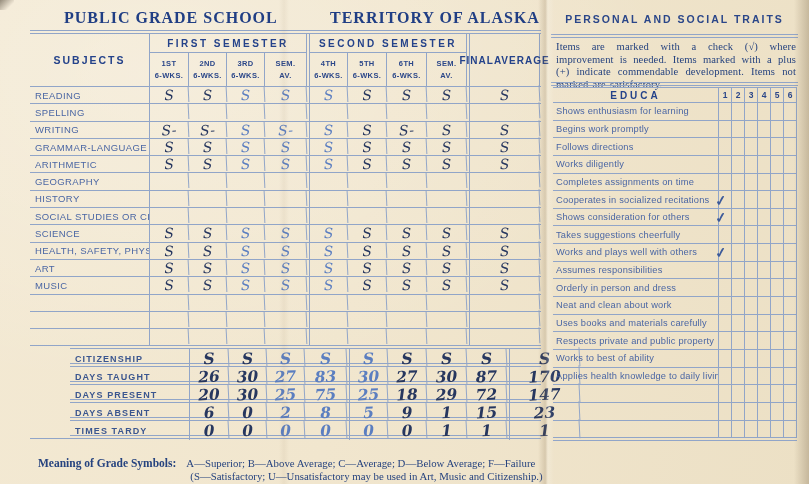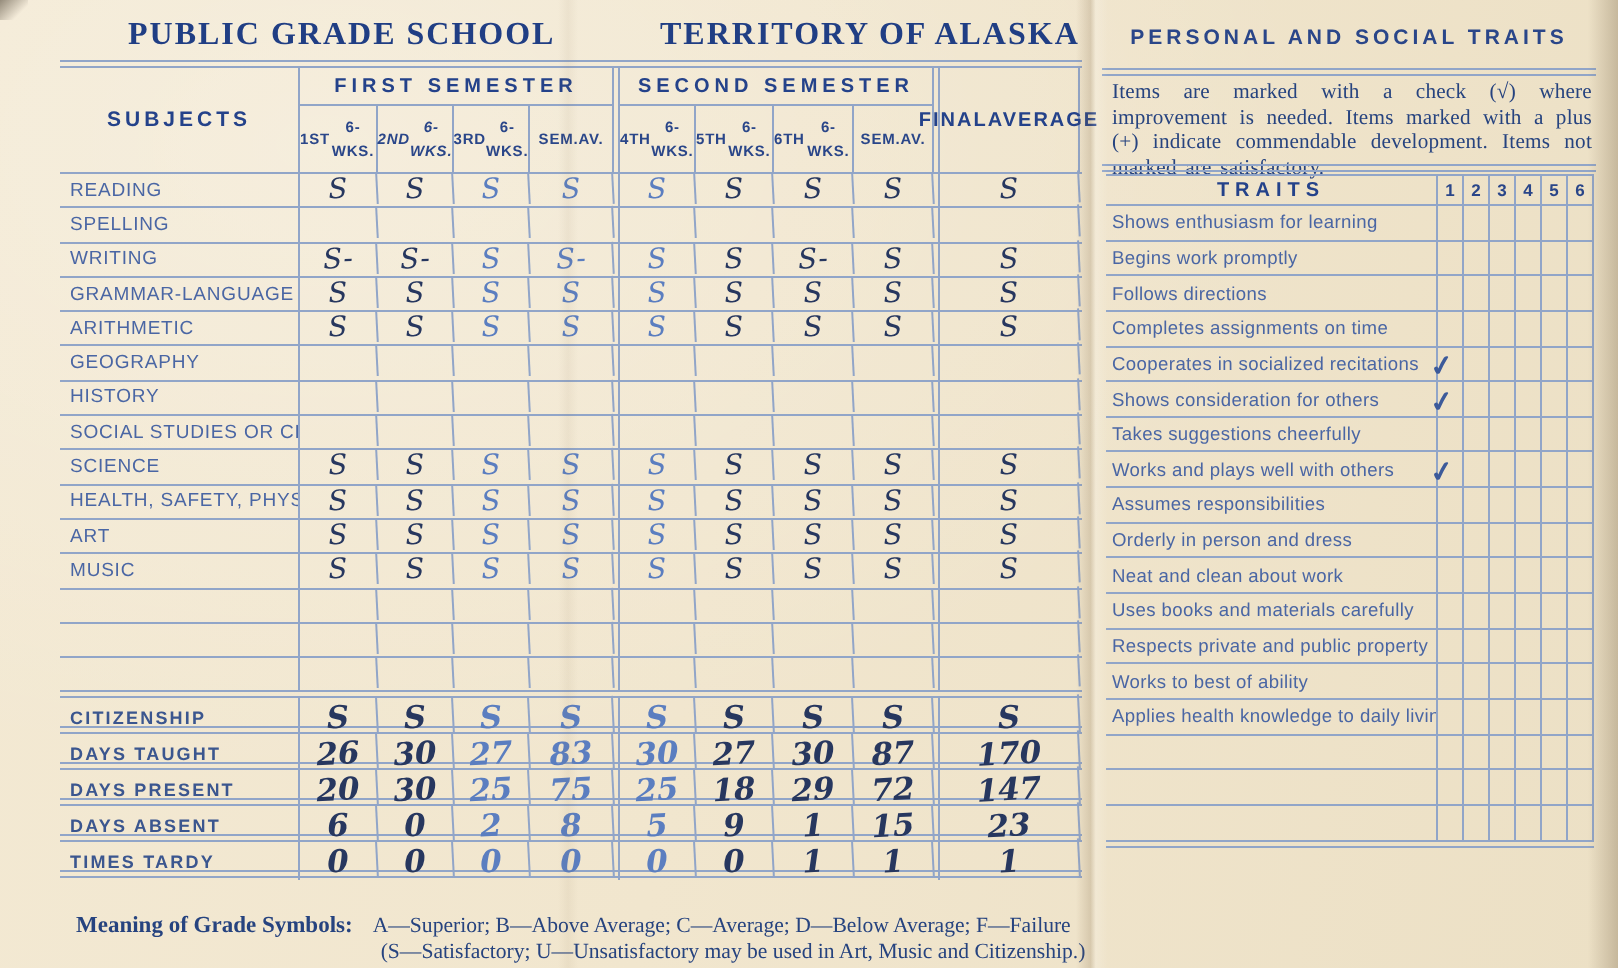--- a/index.html
+++ b/index.html
@@ -55,26 +55,26 @@
     grid-template-rows:19px 33px;}
   .hcell{display:flex;align-items:center;justify-content:center;text-align:center;}
   .bR{border-right:1px solid var(--grid-blue);}
   .bB{border-bottom:1px solid var(--grid-blue);}
   #subjects-head{grid-column:1;grid-row:1/3;font-size:10.5px;font-weight:bold;letter-spacing:2px;}
   #sem1-head{grid-column:2/6;grid-row:1;font-size:10px;font-weight:bold;letter-spacing:2.5px;}
   #sem2-head{grid-column:7/11;grid-row:1;font-size:10px;font-weight:bold;letter-spacing:2.5px;text-align:right;}
   #final-head{grid-column:12;grid-row:1/3;font-size:10px;font-weight:bold;letter-spacing:1px;flex-direction:row;line-height:1.5;}
   .vsp{border-right:1px solid var(--grid-blue);}
   #g-header .vsp{grid-row:1/3;}
-  .phead{grid-row:2;font-size:7.5px;font-weight:bold;letter-spacing:0.4px;line-height:1.5;color:#2a4689;}
-  .pc0{grid-column:2;} .pc1{grid-column:3;font-style:italic;} .pc2{grid-column:4;} .pc3{grid-column:5;}
+  .phead{grid-row:2;flex-direction:column;font-size:7.5px;font-weight:bold;letter-spacing:0.4px;line-height:1.5;color:#2a4689;}
+  .pc0{grid-column:2;} .pc1{grid-column:3;} .pc2{grid-column:4;} .pc3{grid-column:5;}
   .pc4{grid-column:7;} .pc5{grid-column:8;} .pc6{grid-column:9;} .pc7{grid-column:10;}
 
   .g-row{height:17.3px;border-bottom:1px solid var(--grid-blue);}
-  .g-row.summary{height:16px;}
+  .g-row.summary{height:16px;margin-left:40px;}
   .g-row.sep{margin-top:2px;border-top:1px solid var(--grid-blue);}
   .cell{display:flex;align-items:center;}
   .subj{font-size:9.5px;letter-spacing:0.4px;color:var(--print-light);padding-left:5px;white-space:nowrap;overflow:hidden;}
   .sumlab{font-size:9px;font-weight:bold;letter-spacing:1.1px;color:#3b568f;}
   .mark{justify-content:center;
     font-family:"DejaVu Serif",serif;font-style:italic;
     font-size:14px;color:var(--ink-dark);transform:rotate(-3deg);white-space:nowrap;}
   .mark.light{color:var(--ink-blue);}
   .summary .mark{font-size:15.5px;font-weight:bold;font-style:italic;}
 
@@ -450,21 +450,21 @@
     <div>(S—Satisfactory;  U—Unsatisfactory may be used in Art, Music and Citizenship.)</div>
   </div>
 </div>
 
 <div class="double-rule" id="traits-rule-top"></div>
 <div id="traits-desc">Items are marked with a check (√) where improvement is needed. Items marked with a plus (+) indicate commendable development. Items not marked are satisfactory.</div>
 <div class="double-rule" id="traits-rule-mid"></div>
 
 <div id="traits-table">
   <div class="t-grid" id="t-header">
-    <div class="cell bR" id="traits-col-head">TRAITS</div>
+    <div class="cell bR" id="traits-col-head">EDUCA</div>
   <div class="cell t-num bR">1</div>
       <div class="cell t-num bR">2</div>
       <div class="cell t-num bR">3</div>
       <div class="cell t-num bR">4</div>
       <div class="cell t-num bR">5</div>
       <div class="cell t-num bR">6</div>
     </div>
   <div id="trait-rows">
       <div class="t-grid t-row">
         <div class="cell t-label bR">Shows enthusiasm for learning</div>
@@ -487,20 +487,29 @@
       <div class="t-grid t-row">
         <div class="cell t-label bR">Follows directions</div>
         <div class="cell t-check bR"></div>
         <div class="cell t-check bR"></div>
         <div class="cell t-check bR"></div>
         <div class="cell t-check bR"></div>
         <div class="cell t-check bR"></div>
         <div class="cell t-check bR"></div>
       </div>
       <div class="t-grid t-row">
+        <div class="cell t-label bR">Works diligently</div>
+        <div class="cell t-check bR"></div>
+        <div class="cell t-check bR"></div>
+        <div class="cell t-check bR"></div>
+        <div class="cell t-check bR"></div>
+        <div class="cell t-check bR"></div>
+        <div class="cell t-check bR"></div>
+      </div>
+      <div class="t-grid t-row">
         <div class="cell t-label bR">Completes assignments on time</div>
         <div class="cell t-check bR"></div>
         <div class="cell t-check bR"></div>
         <div class="cell t-check bR"></div>
         <div class="cell t-check bR"></div>
         <div class="cell t-check bR"></div>
         <div class="cell t-check bR"></div>
       </div>
       <div class="t-grid t-row">
         <div class="cell t-label bR">Cooperates in socialized recitations</div>

